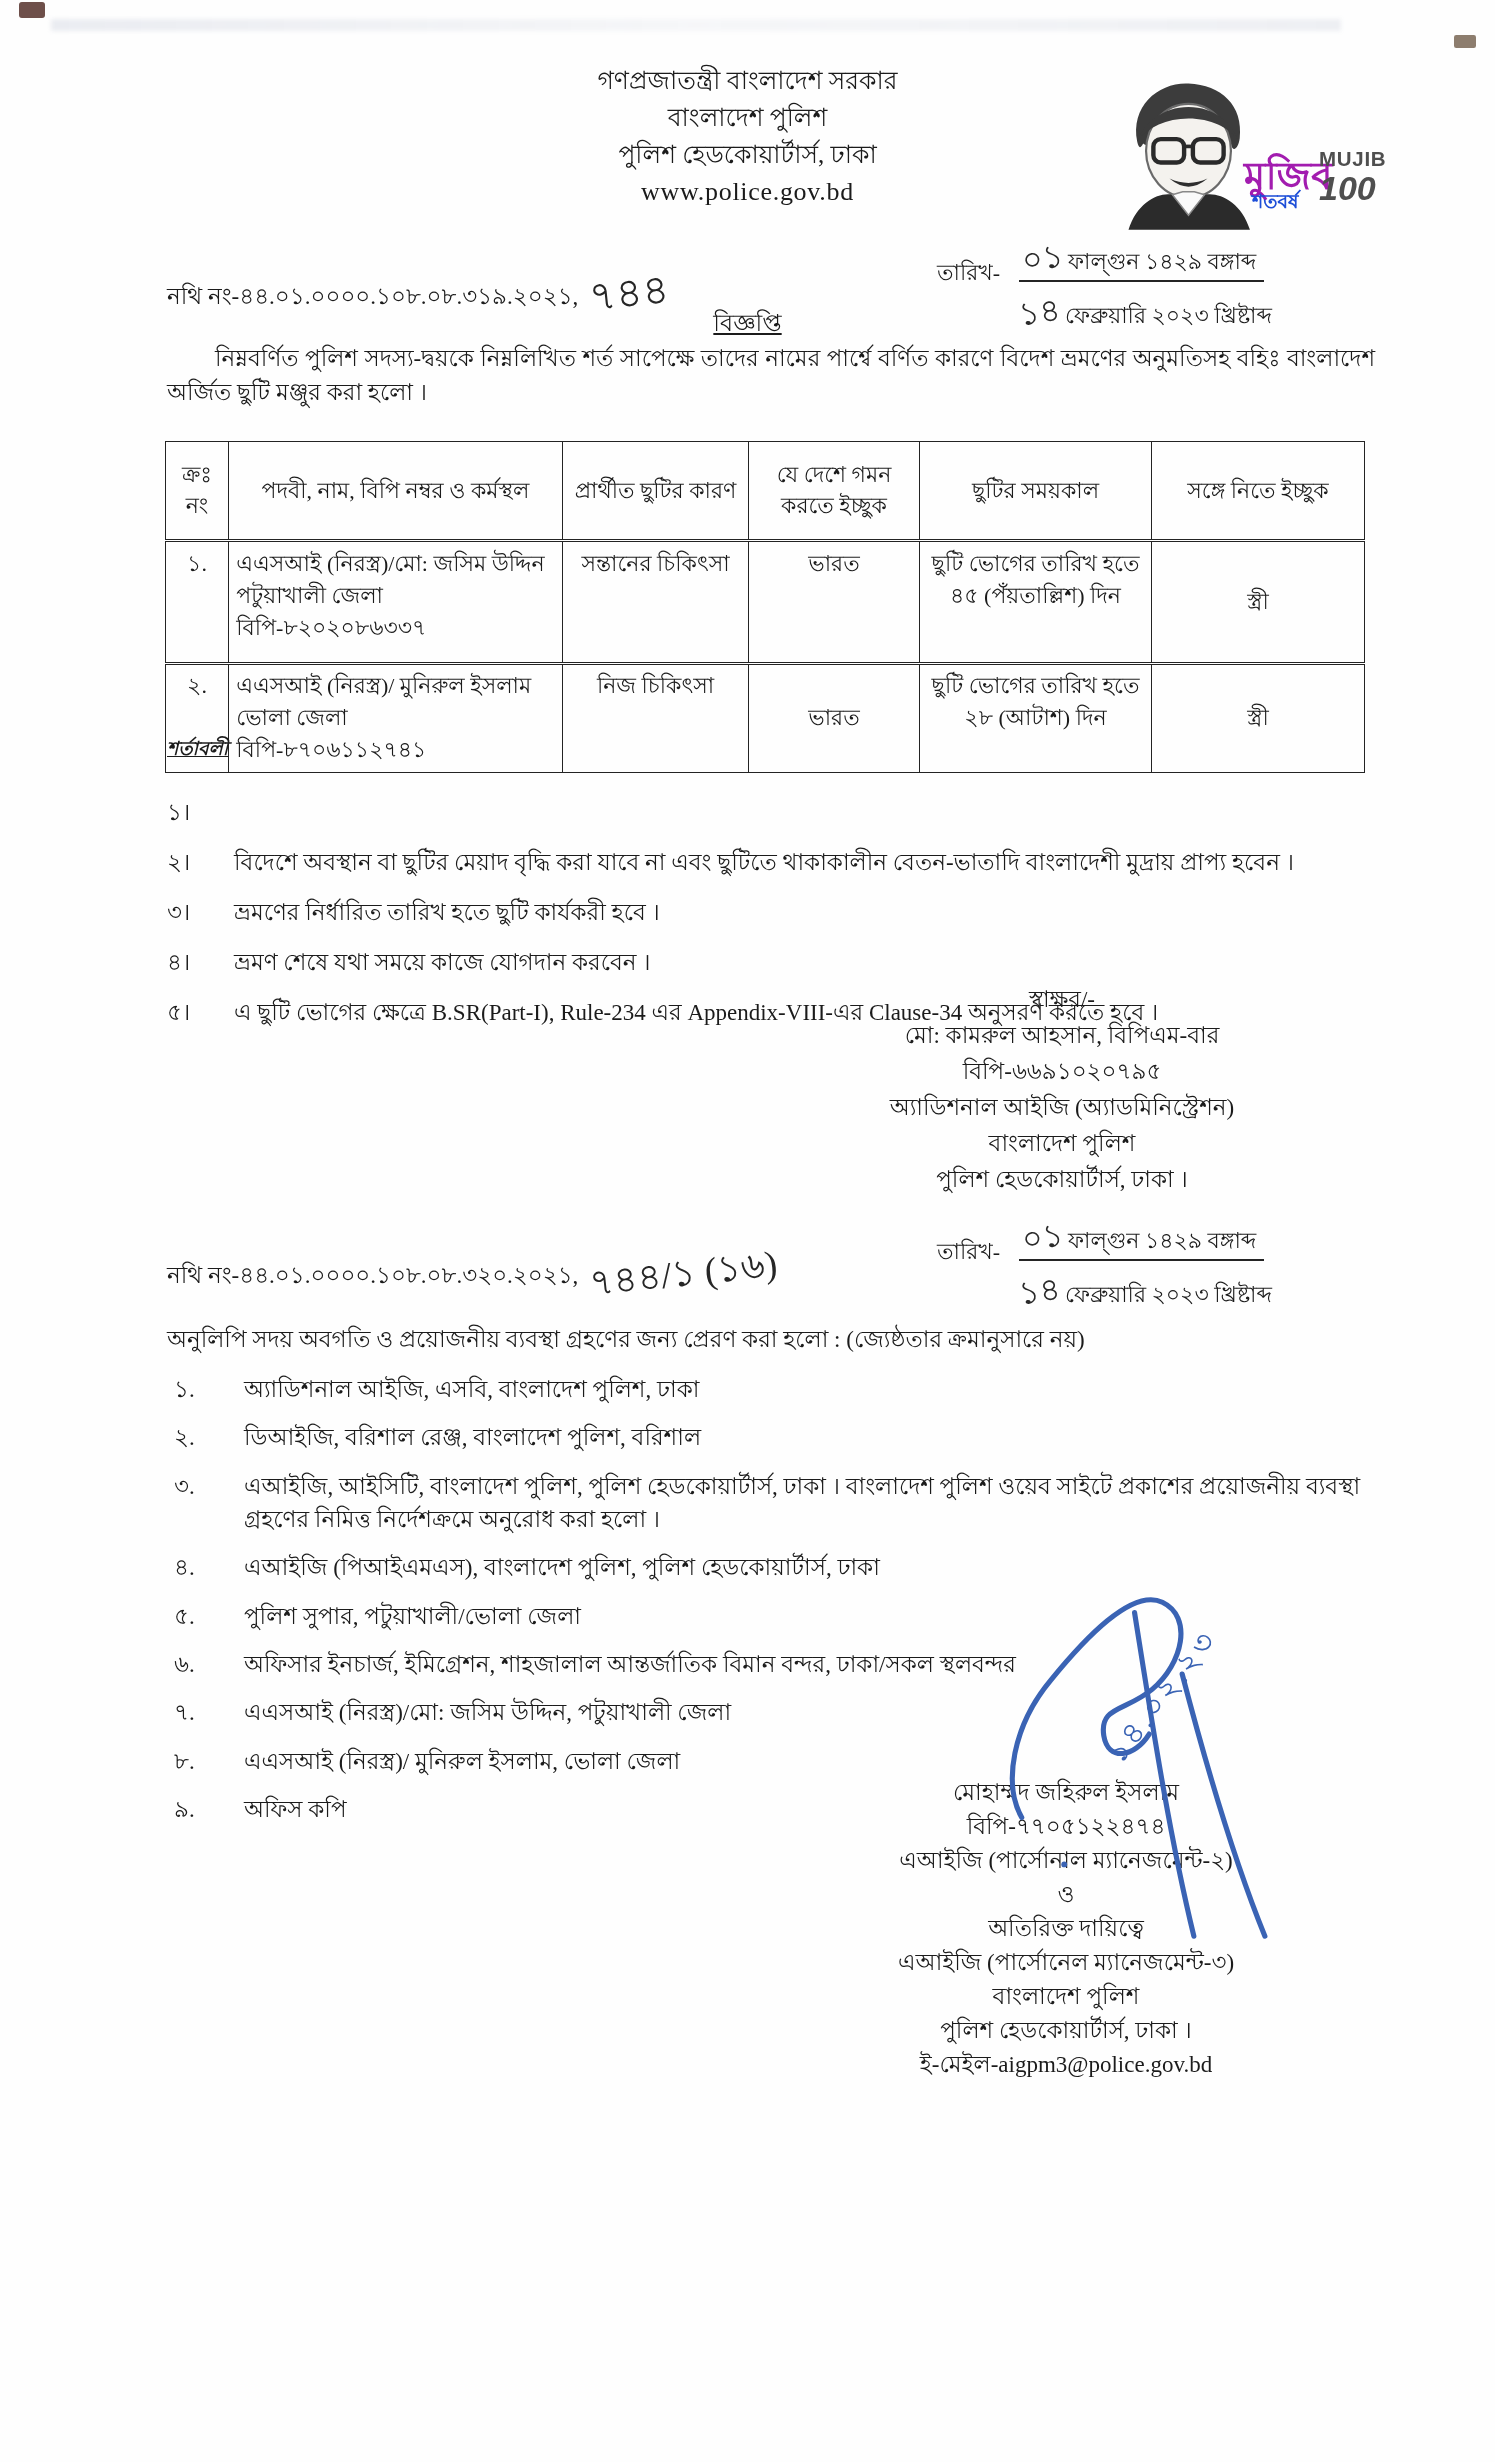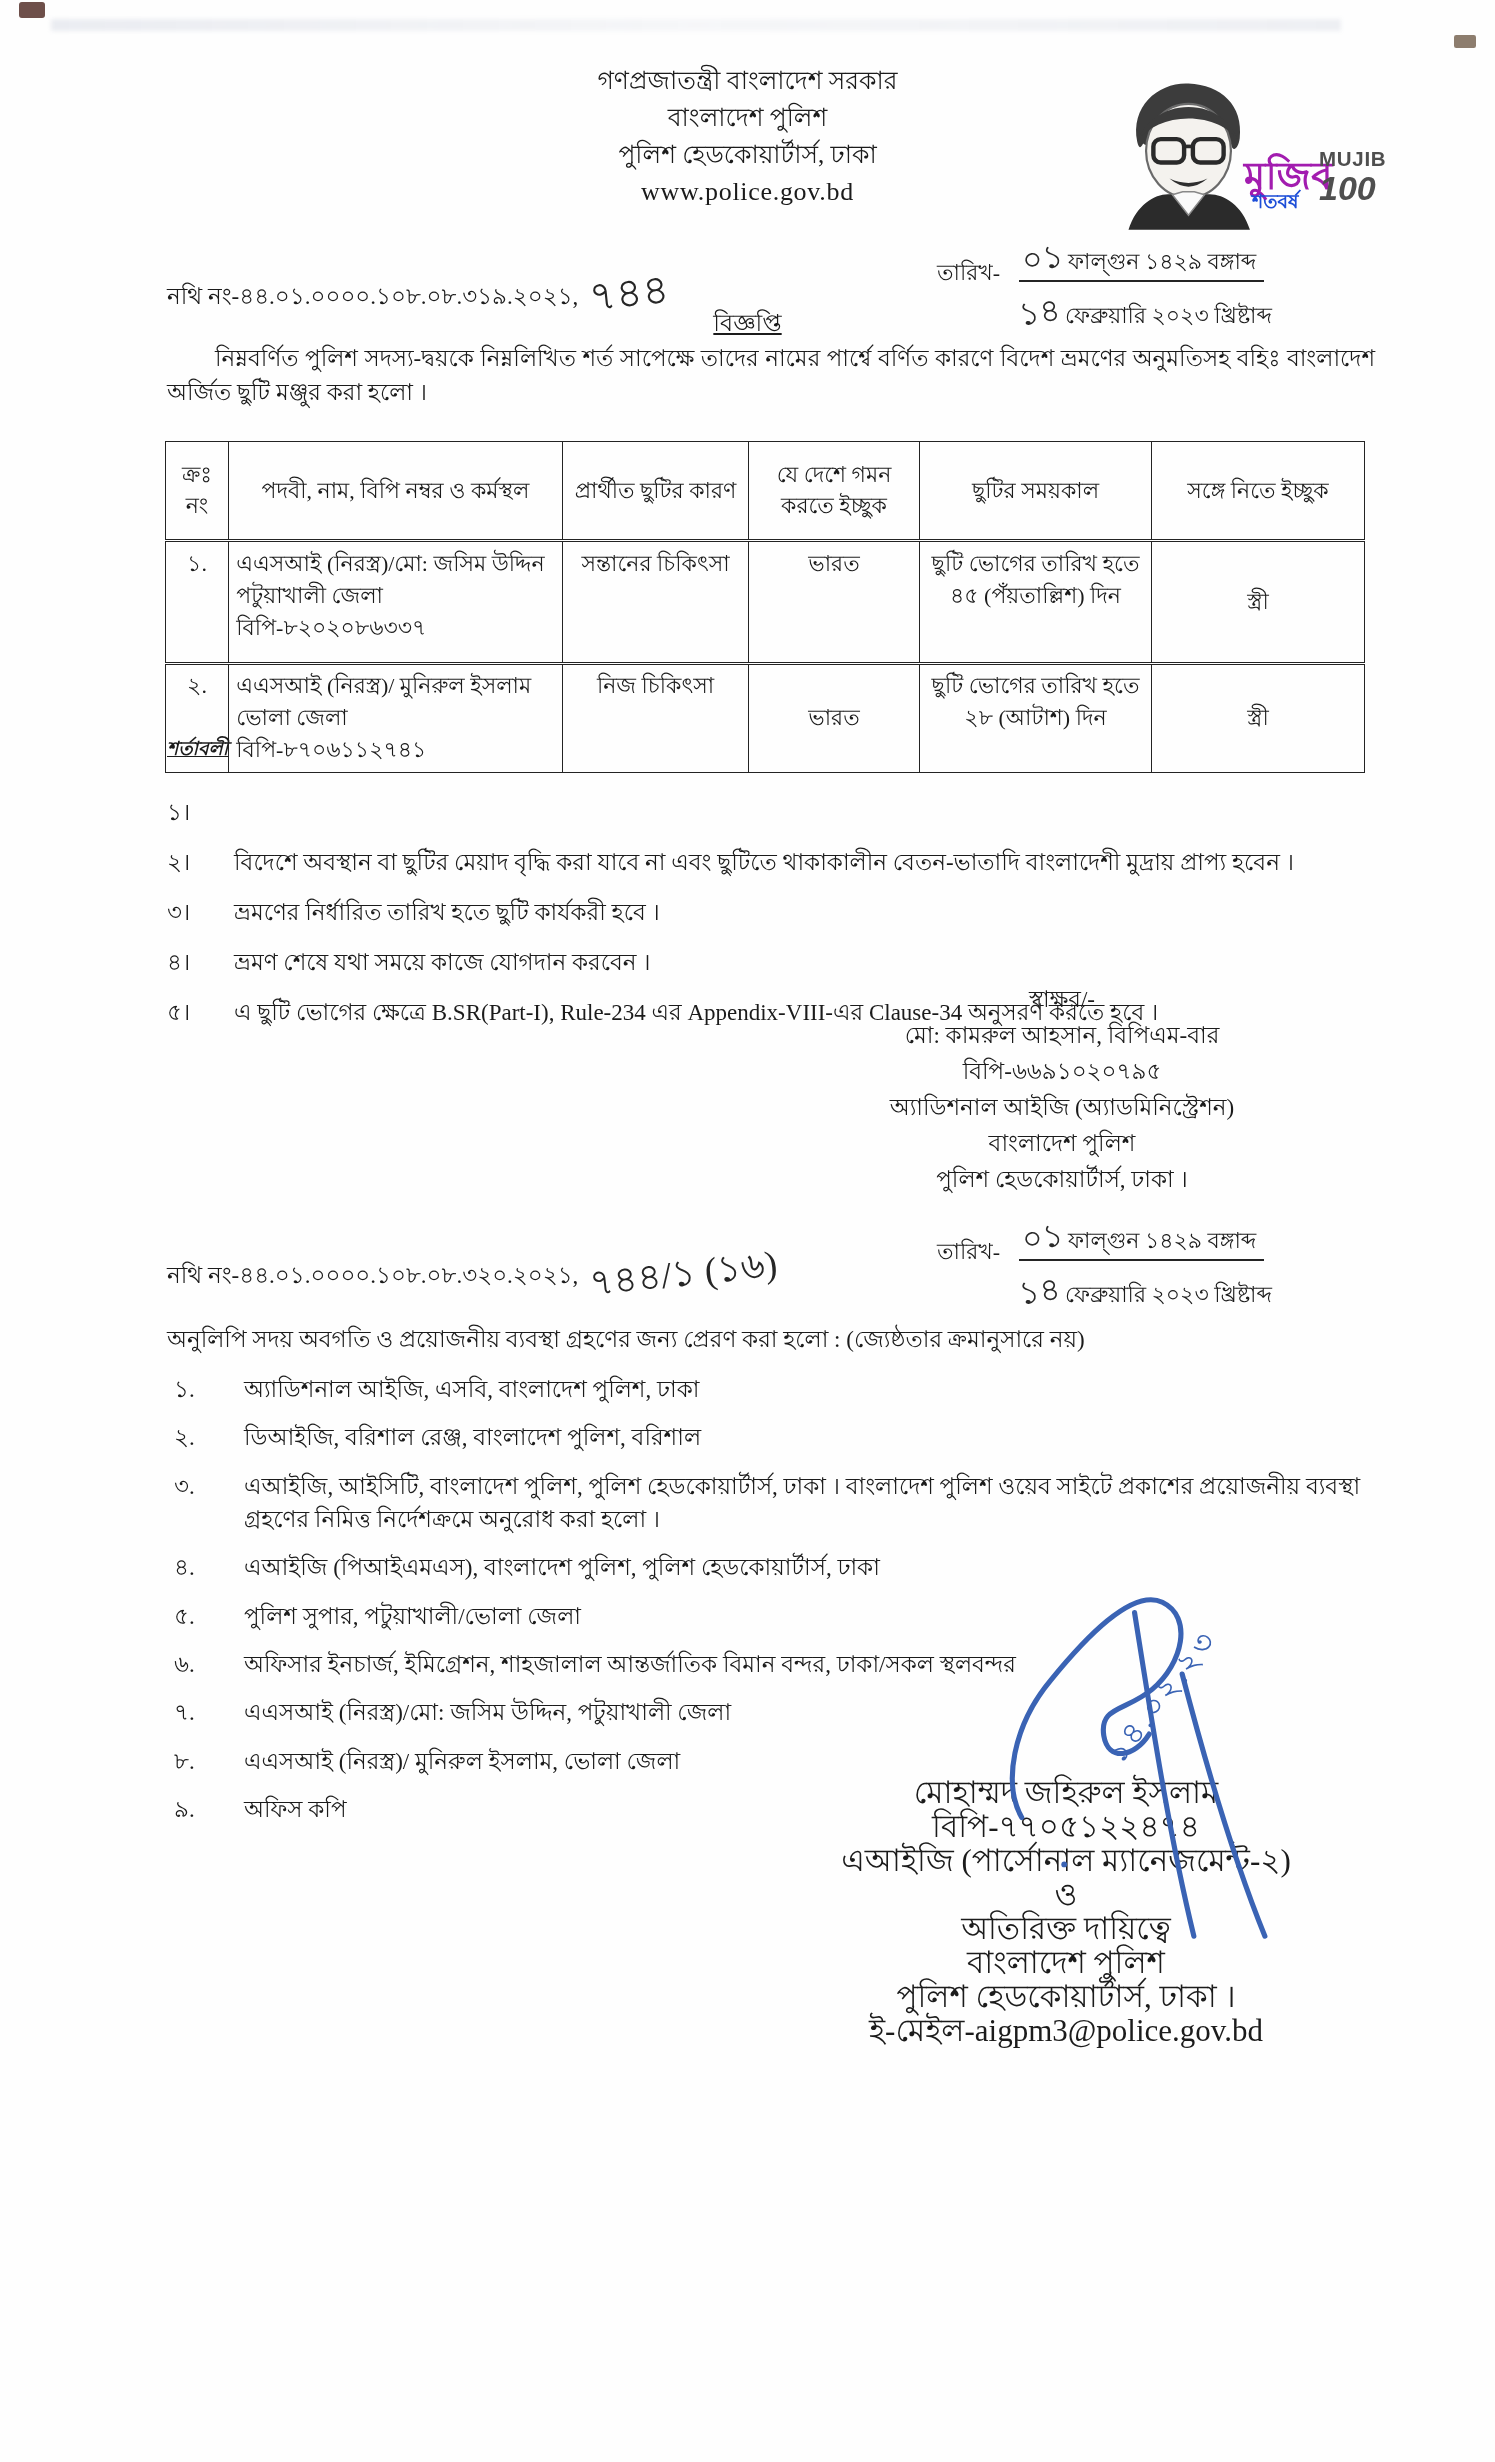--- a/index.html
+++ b/index.html
@@ -55,21 +55,21 @@
   .leave-table td.mid{vertical-align:middle;}
 
   
   .cond{position:absolute;top:734px;left:167px;width:1208px;}
   .cond-title{font-size:19px;font-weight:bold;text-decoration:underline;margin-bottom:30px;font-style:italic;}
   .cond-row{display:flex;margin-bottom:17px;font-size:23px;line-height:33px;}
   .cond-num{flex:none;width:67px;}
 
   
   .sign1{position:absolute;top:982px;left:791px;width:542px;text-align:center;font-size:23px;line-height:36px;}
-  .sign2{position:absolute;top:1776px;left:769px;width:594px;text-align:center;font-size:31px;line-height:34px;}
+  .sign2{position:absolute;top:1776px;left:769px;width:594px;text-align:center;font-size:23px;line-height:34px;}
 
   
   .cc-intro{position:absolute;top:1321px;left:167px;width:1209px;font-size:23px;}
   .cc{position:absolute;top:1373px;left:174px;width:1202px;}
   .cc-row{display:flex;margin-bottom:15.4px;font-size:23px;line-height:33px;}
   .cc-num{flex:none;width:70px;}
   .cc-text{flex:1;}
 
   
   .bluesig{position:absolute;left:976px;top:1570px;width:320px;height:375px;z-index:6;}
@@ -266,19 +266,20 @@
     <circle cx="120" cy="402" r="4" fill="#3a63b4"></circle>
   </svg>
   <span class="bluedate">১৪.০২.২৩</span>
 
   <div class="sign2">
     <div>মোহাম্মদ জহিরুল ইসলাম</div>
     <div>বিপি-৭৭০৫১২২৪৭৪</div>
     <div>এআইজি (পার্সোনাল ম্যানেজমেন্ট-২)</div>
     <div>ও</div>
     <div>অতিরিক্ত দায়িত্বে</div>
+    <div>এআইজি (পার্সোনেল ম্যানেজমেন্ট-৩)</div>
     <div>বাংলাদেশ পুলিশ</div>
     <div>পুলিশ হেডকোয়ার্টার্স, ঢাকা ।</div>
     <div>ই-মেইল-aigpm3@police.gov.bd</div>
   </div>
 
 </div>
 
 
 </body></html>

